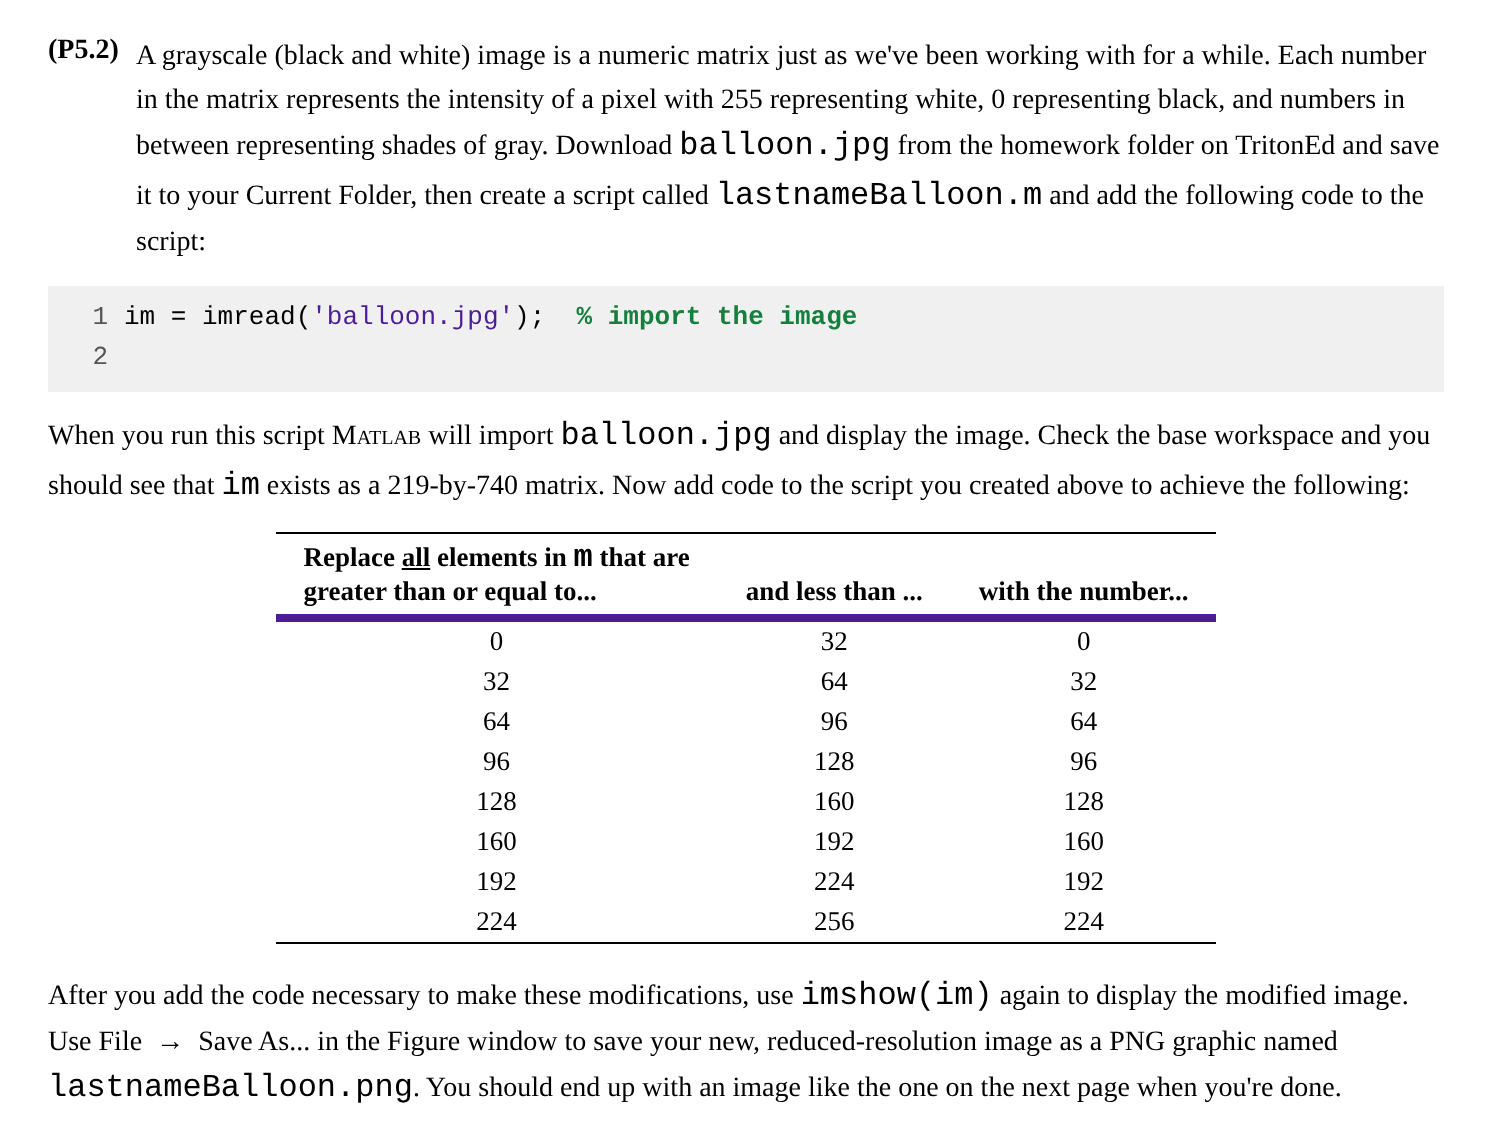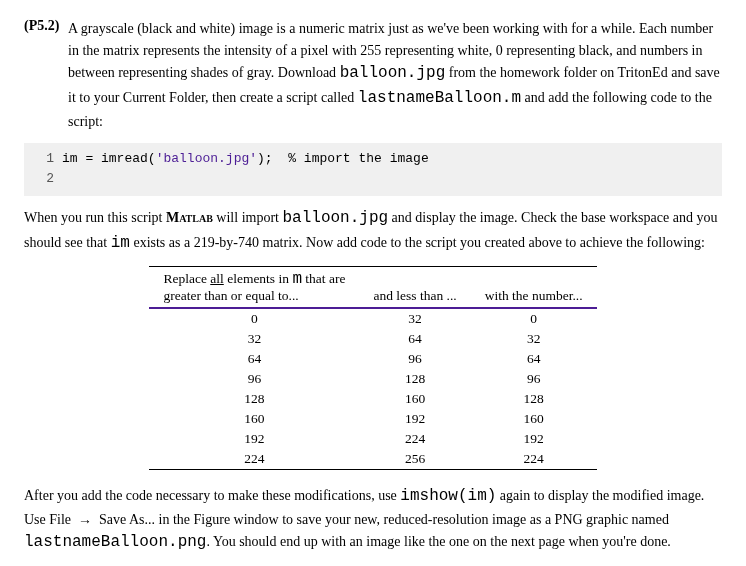--- a/index.html
+++ b/index.html
@@ -39,43 +39,43 @@
     }
     .code-line {
       display: flex;
       gap: 8px;
     }
     .line-num {
       color: #555;
       min-width: 14px;
       text-align: right;
     }
-    .comment { color: #000000; }
+    .comment { color: #15803d; font-weight: bold; }
     .string { color: #4c1d95; }
-    .matlab-name { font-variant: small-caps; font-weight: bold; }
+    .matlab-name { font-variant: small-caps; }
     .para {
       line-height: 1.55;
       margin-bottom: 10px;
     }
     .table-container {
       margin: 10px 0 14px 0;
       display: flex;
       justify-content: center;
     }
     table {
       border-collapse: collapse;
       font-size: 13.5px;
       min-width: 420px;
     }
     table thead tr th {
-      font-weight: normal;
+      font-weight: bold;
       text-align: center;
       padding: 3px 14px;
       border-top: 1.5px solid #000;
-      border-bottom: 2px solid #4c1d95;
+      border-bottom: 4px solid #4c1d95;
       vertical-align: bottom;
     }
     table thead tr th:first-child {
       text-align: left;
     }
     table tbody tr td {
       text-align: center;
       padding: 2px 14px;
     }
     table tbody tr:last-child td {

